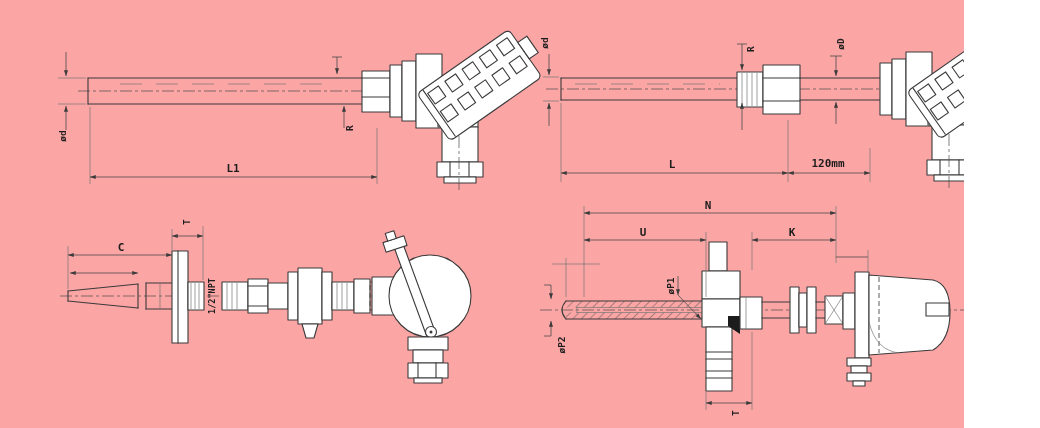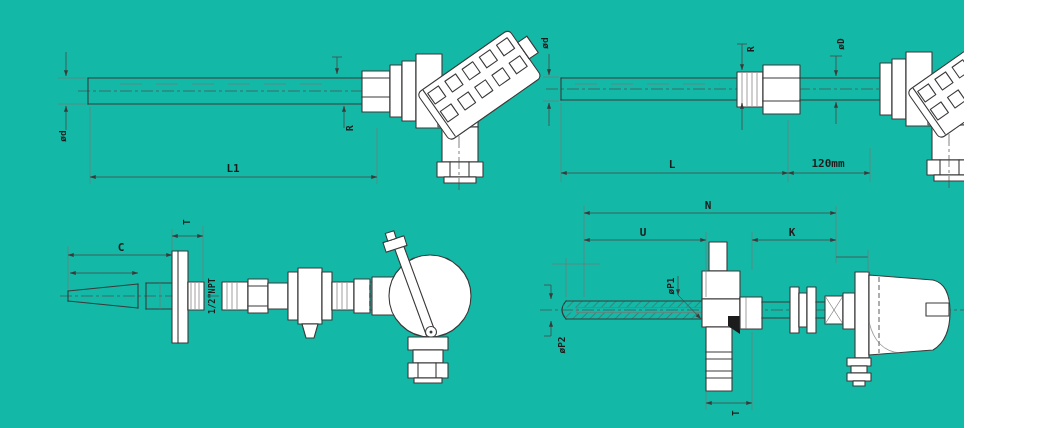--- a/index.html
+++ b/index.html
@@ -1,16 +1,16 @@
 <!DOCTYPE html>
 <html><head>
 <meta charset="utf-8">
 <style>
   html,body{margin:0;padding:0;background:#fff;}
-  .sheet{position:relative;width:964px;height:428px;background:#14b8a6;overflow:hidden;
+  .sheet{position:relative;width:964px;height:428px;background:#fca5a5;overflow:hidden;
          font-family:"DejaVu Sans Mono",monospace;}
   svg{position:absolute;left:0;top:0;}
   .ol{fill:#ffffff;stroke:#3a3a3a;stroke-width:1.1;stroke-linejoin:round;}
   .ln{fill:none;stroke:#3a3a3a;stroke-width:1.1;stroke-linecap:round;}
   .thin{fill:none;stroke:#777;stroke-width:.7;}
   .dim{fill:none;stroke:#4a4a4a;stroke-width:.8;}
   .cl{fill:none;stroke:#4a4a4a;stroke-width:.7;stroke-dasharray:12 3 3 3;}
   .dash{fill:none;stroke:#4a4a4a;stroke-width:.9;stroke-dasharray:5 3;}
   .lbl{font:bold 11px "DejaVu Sans Mono",monospace;fill:#1d1d1d;}
   .lblS{font:bold 9.5px "DejaVu Sans Mono",monospace;fill:#1d1d1d;}

